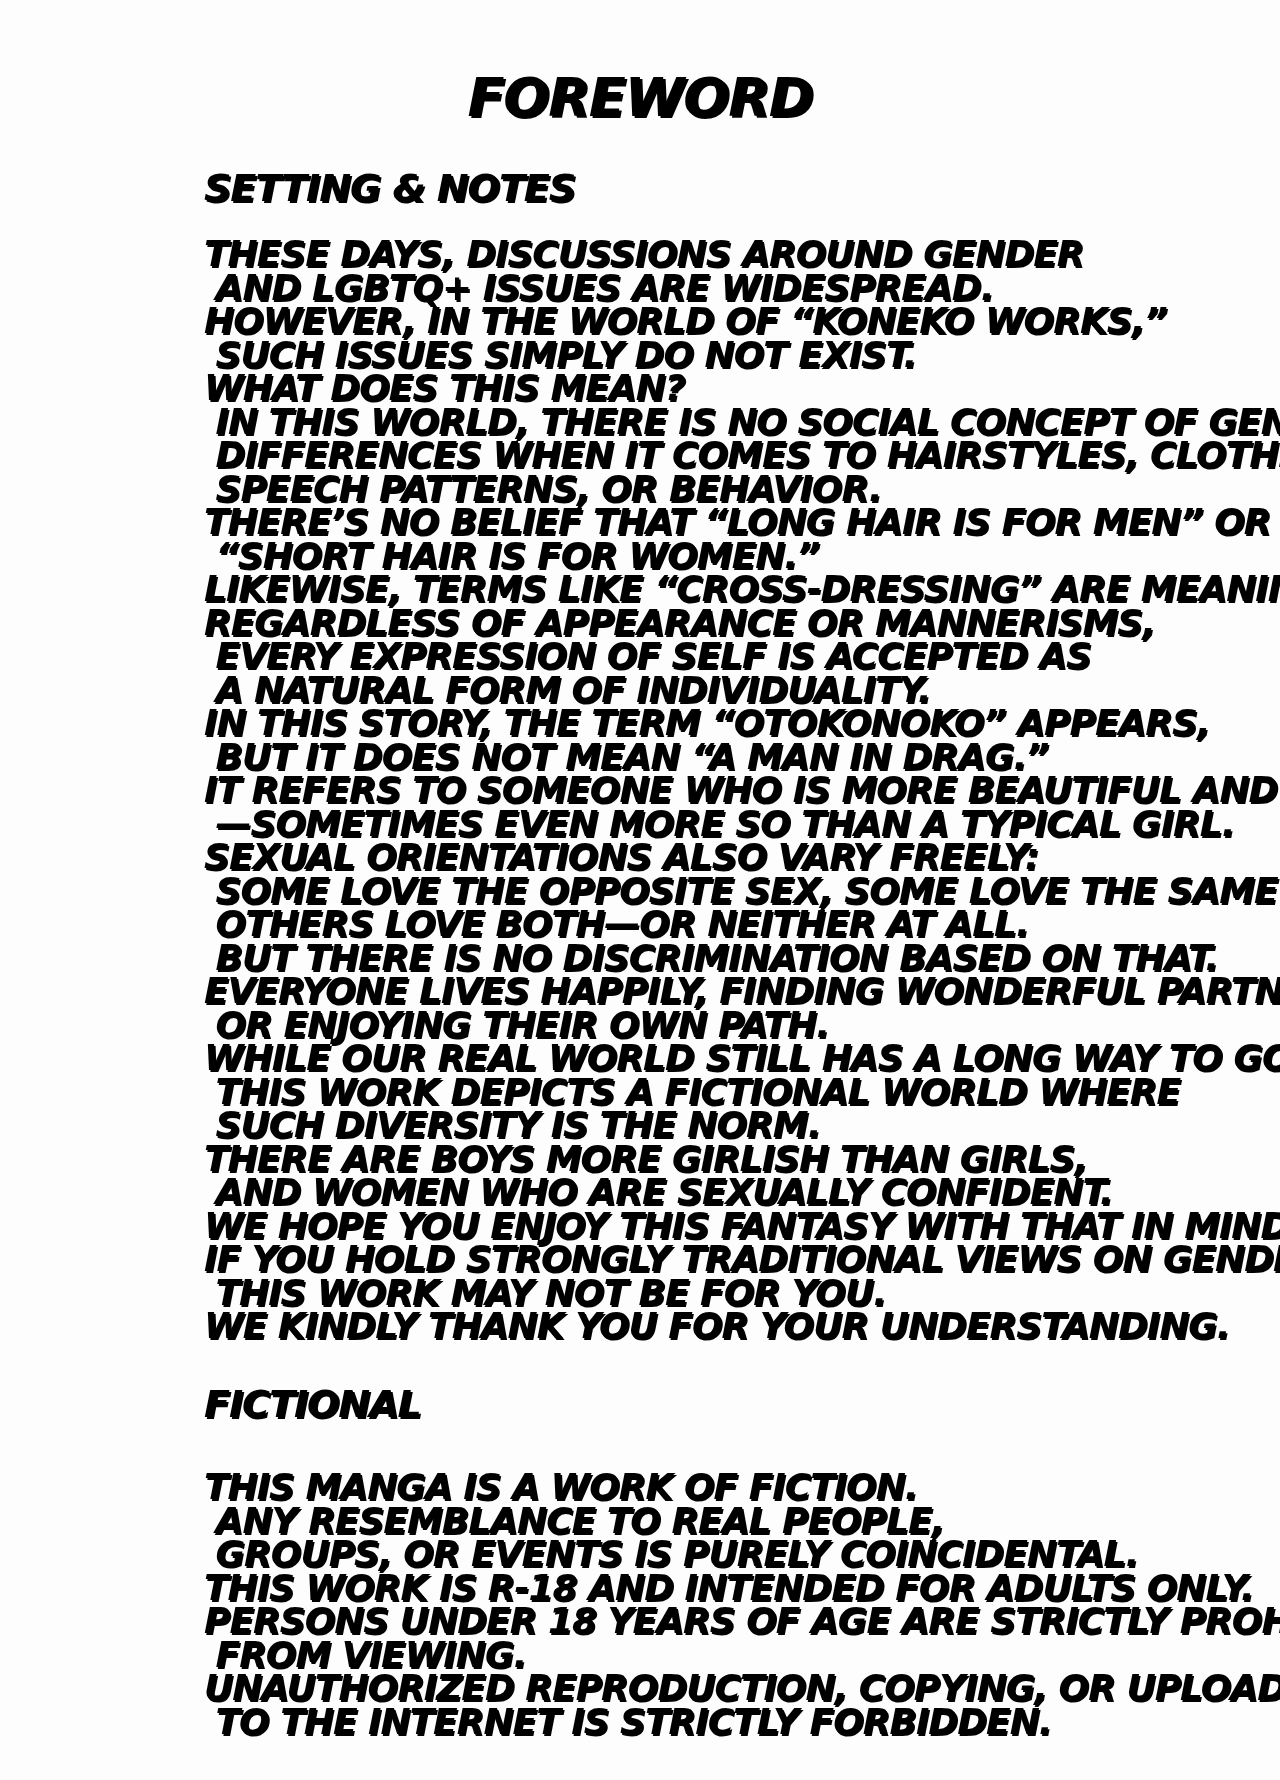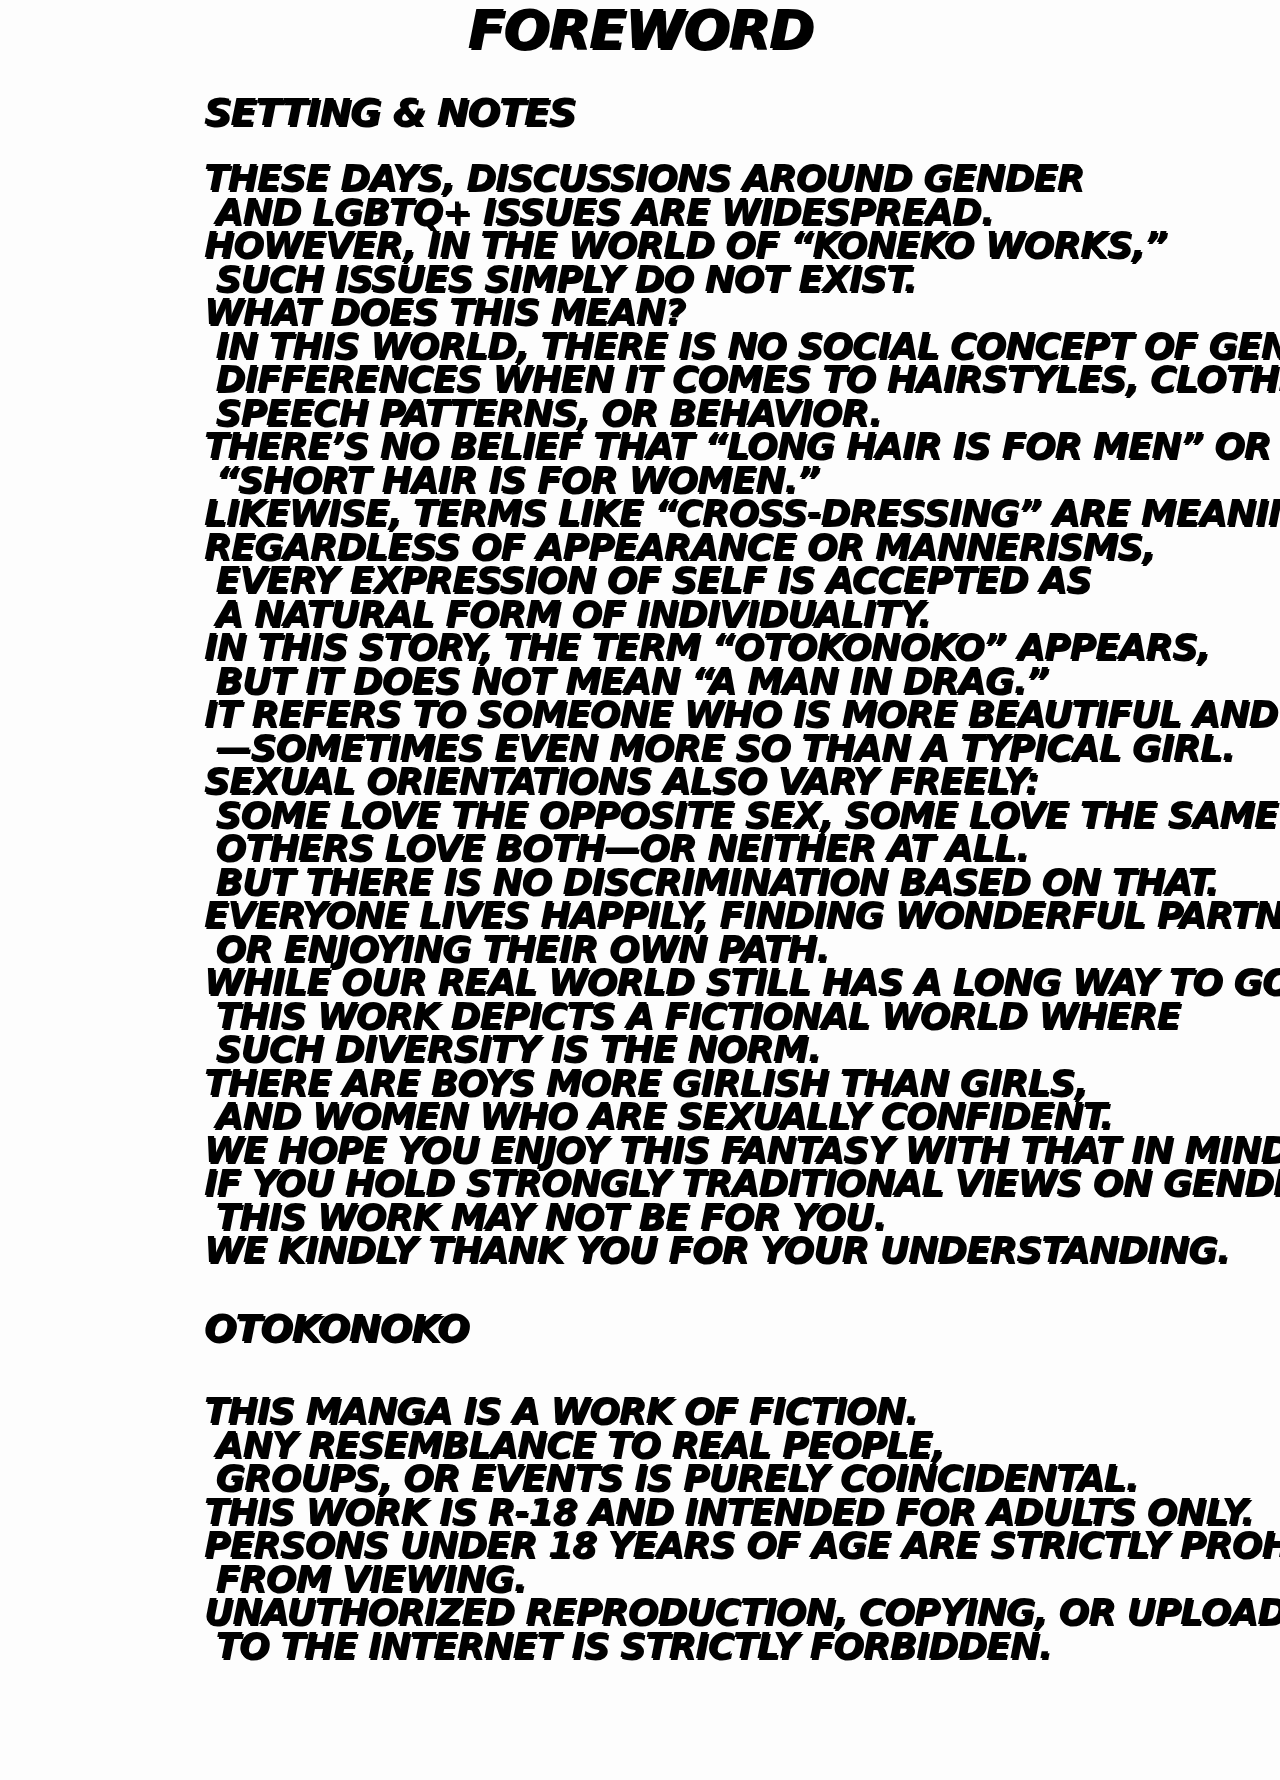--- a/index.html
+++ b/index.html
@@ -16,36 +16,37 @@
     font-weight: 700;
     overflow: hidden;
   }
   .page {
     position: relative;
     width: 1280px;
     height: 1780px;
   }
   .page-title {
     margin: 0;
+    padding-top: 68px;
     text-align: center;
     font-size: 54px;
     line-height: 1.1;
     letter-spacing: -1px;
     text-shadow: 2.5px 2px 0 #000;
   }
   .section-heading {
     margin: 0;
     padding-left: 204px;
     font-size: 38px;
     line-height: 1.15;
     letter-spacing: -1px;
     text-shadow: 2px 1.5px 0 #000;
   }
   .heading-setting {
-    margin-top: 32px;
+    margin-top: 40px;
   }
   .heading-disclaimer {
     margin-top: 40px;
   }
   .body-text {
     margin: 0;
     padding-left: 204px;
     font-family: inherit;
     font-size: 36px;
     line-height: 33.5px;
@@ -96,21 +97,21 @@
 WHILE OUR REAL WORLD STILL HAS A LONG WAY TO GO,
  THIS WORK DEPICTS A FICTIONAL WORLD WHERE
  SUCH DIVERSITY IS THE NORM.
 THERE ARE BOYS MORE GIRLISH THAN GIRLS,
  AND WOMEN WHO ARE SEXUALLY CONFIDENT.
 WE HOPE YOU ENJOY THIS FANTASY WITH THAT IN MIND.
 IF YOU HOLD STRONGLY TRADITIONAL VIEWS ON GENDER,
  THIS WORK MAY NOT BE FOR YOU.
 WE KINDLY THANK YOU FOR YOUR UNDERSTANDING.</pre>
 
-  <h2 class="section-heading heading-disclaimer">OTOKONOKO</h2>
+  <h2 class="section-heading heading-disclaimer">FICTIONAL</h2>
 
   <pre class="body-text disclaimer-body">THIS MANGA IS A WORK OF FICTION.
  ANY RESEMBLANCE TO REAL PEOPLE,
  GROUPS, OR EVENTS IS PURELY COINCIDENTAL.
 THIS WORK IS R-18 AND INTENDED FOR ADULTS ONLY.
 PERSONS UNDER 18 YEARS OF AGE ARE STRICTLY PROHIBITED
  FROM VIEWING.
 UNAUTHORIZED REPRODUCTION, COPYING, OR UPLOADING
  TO THE INTERNET IS STRICTLY FORBIDDEN.</pre>
 

